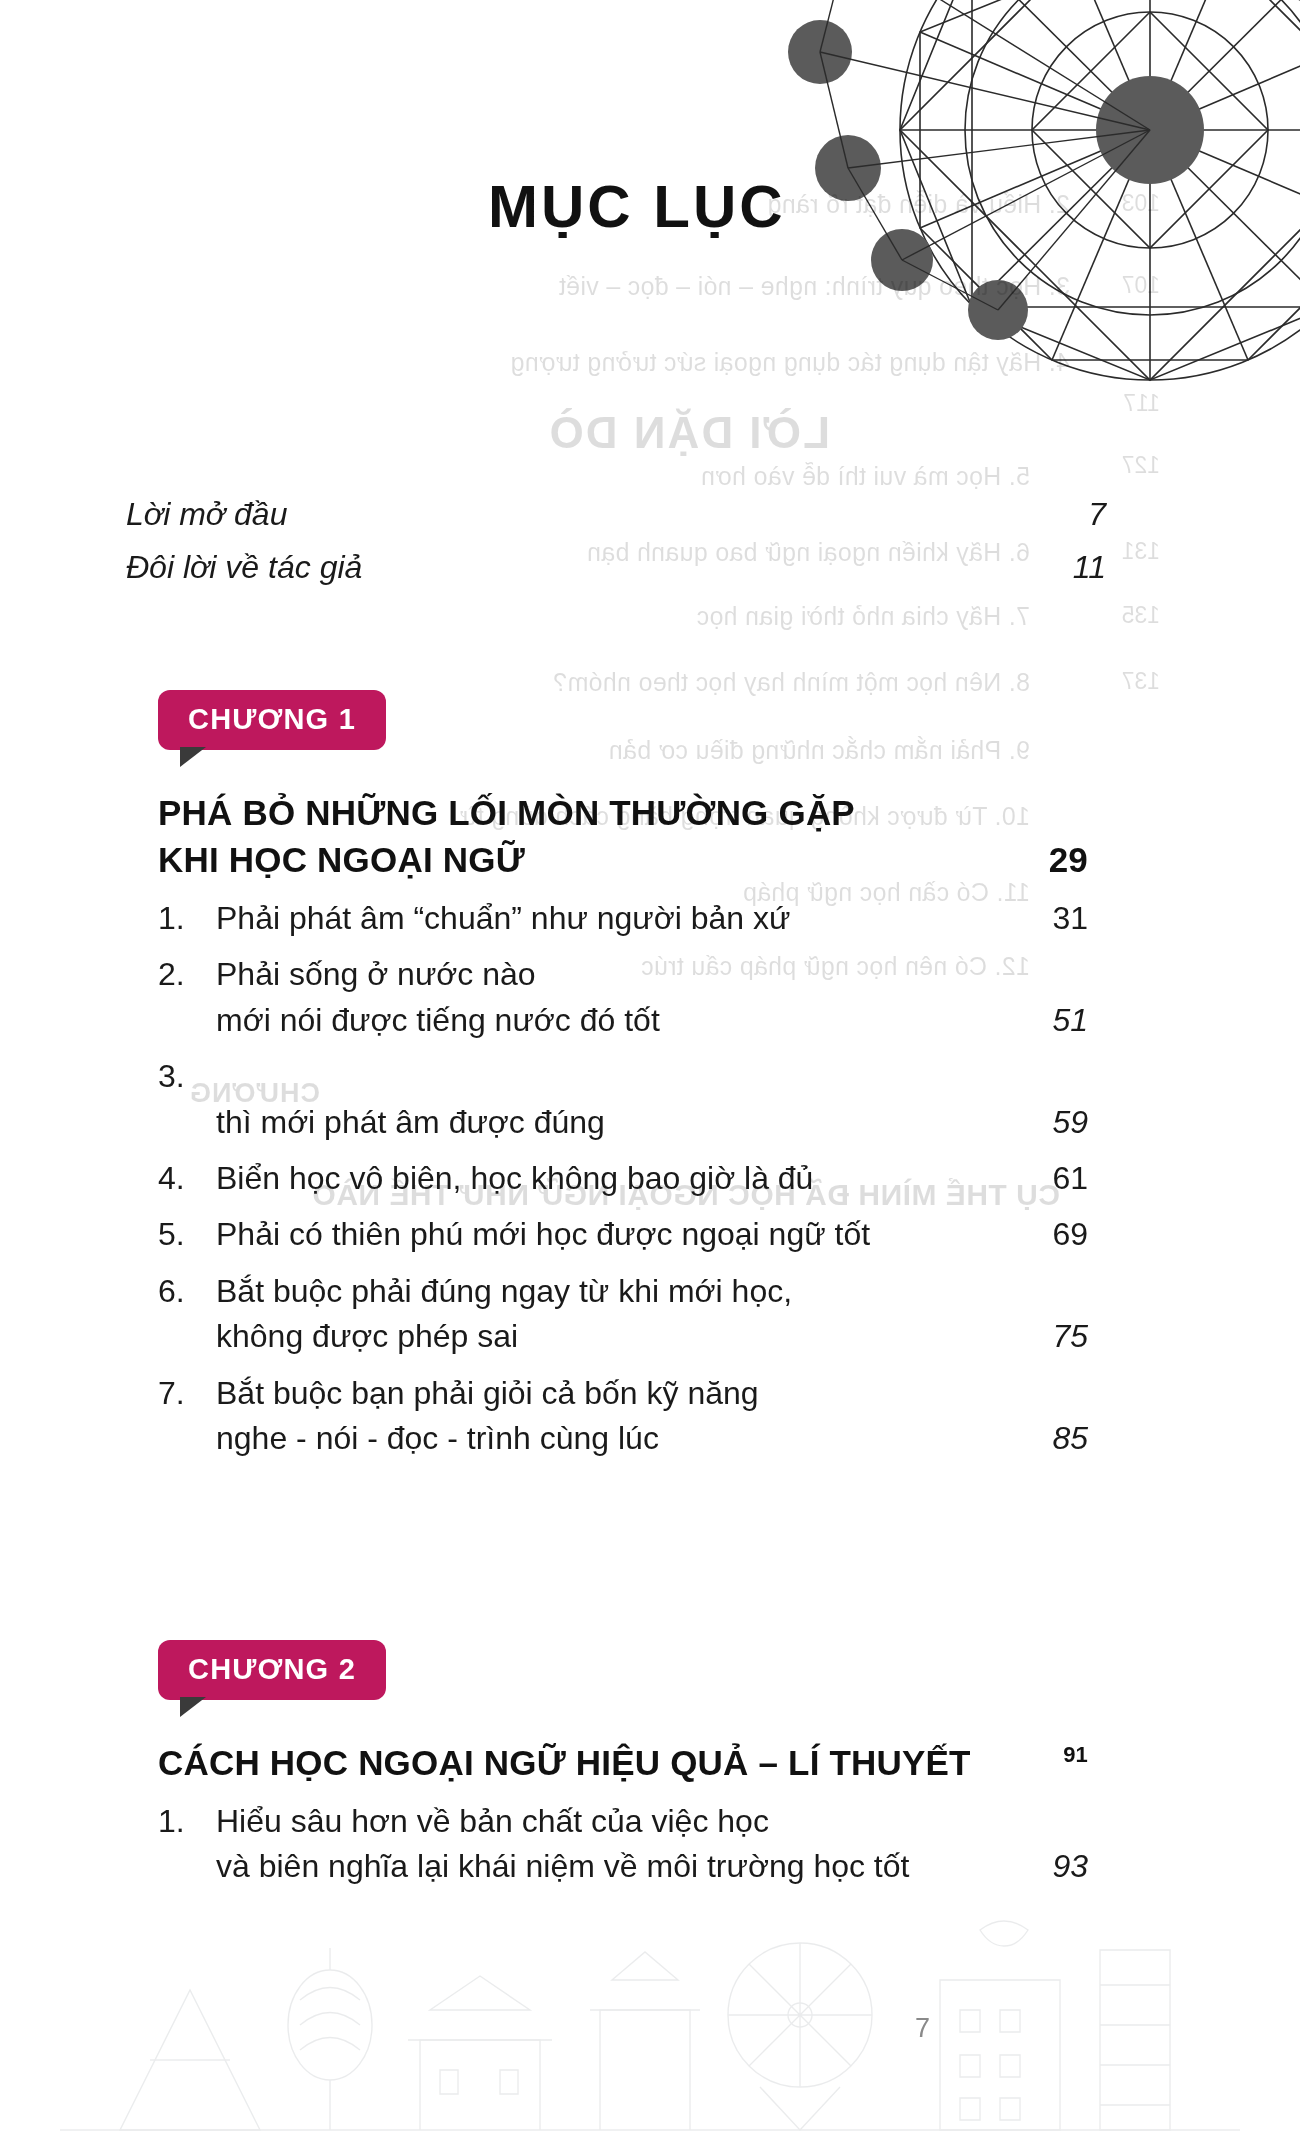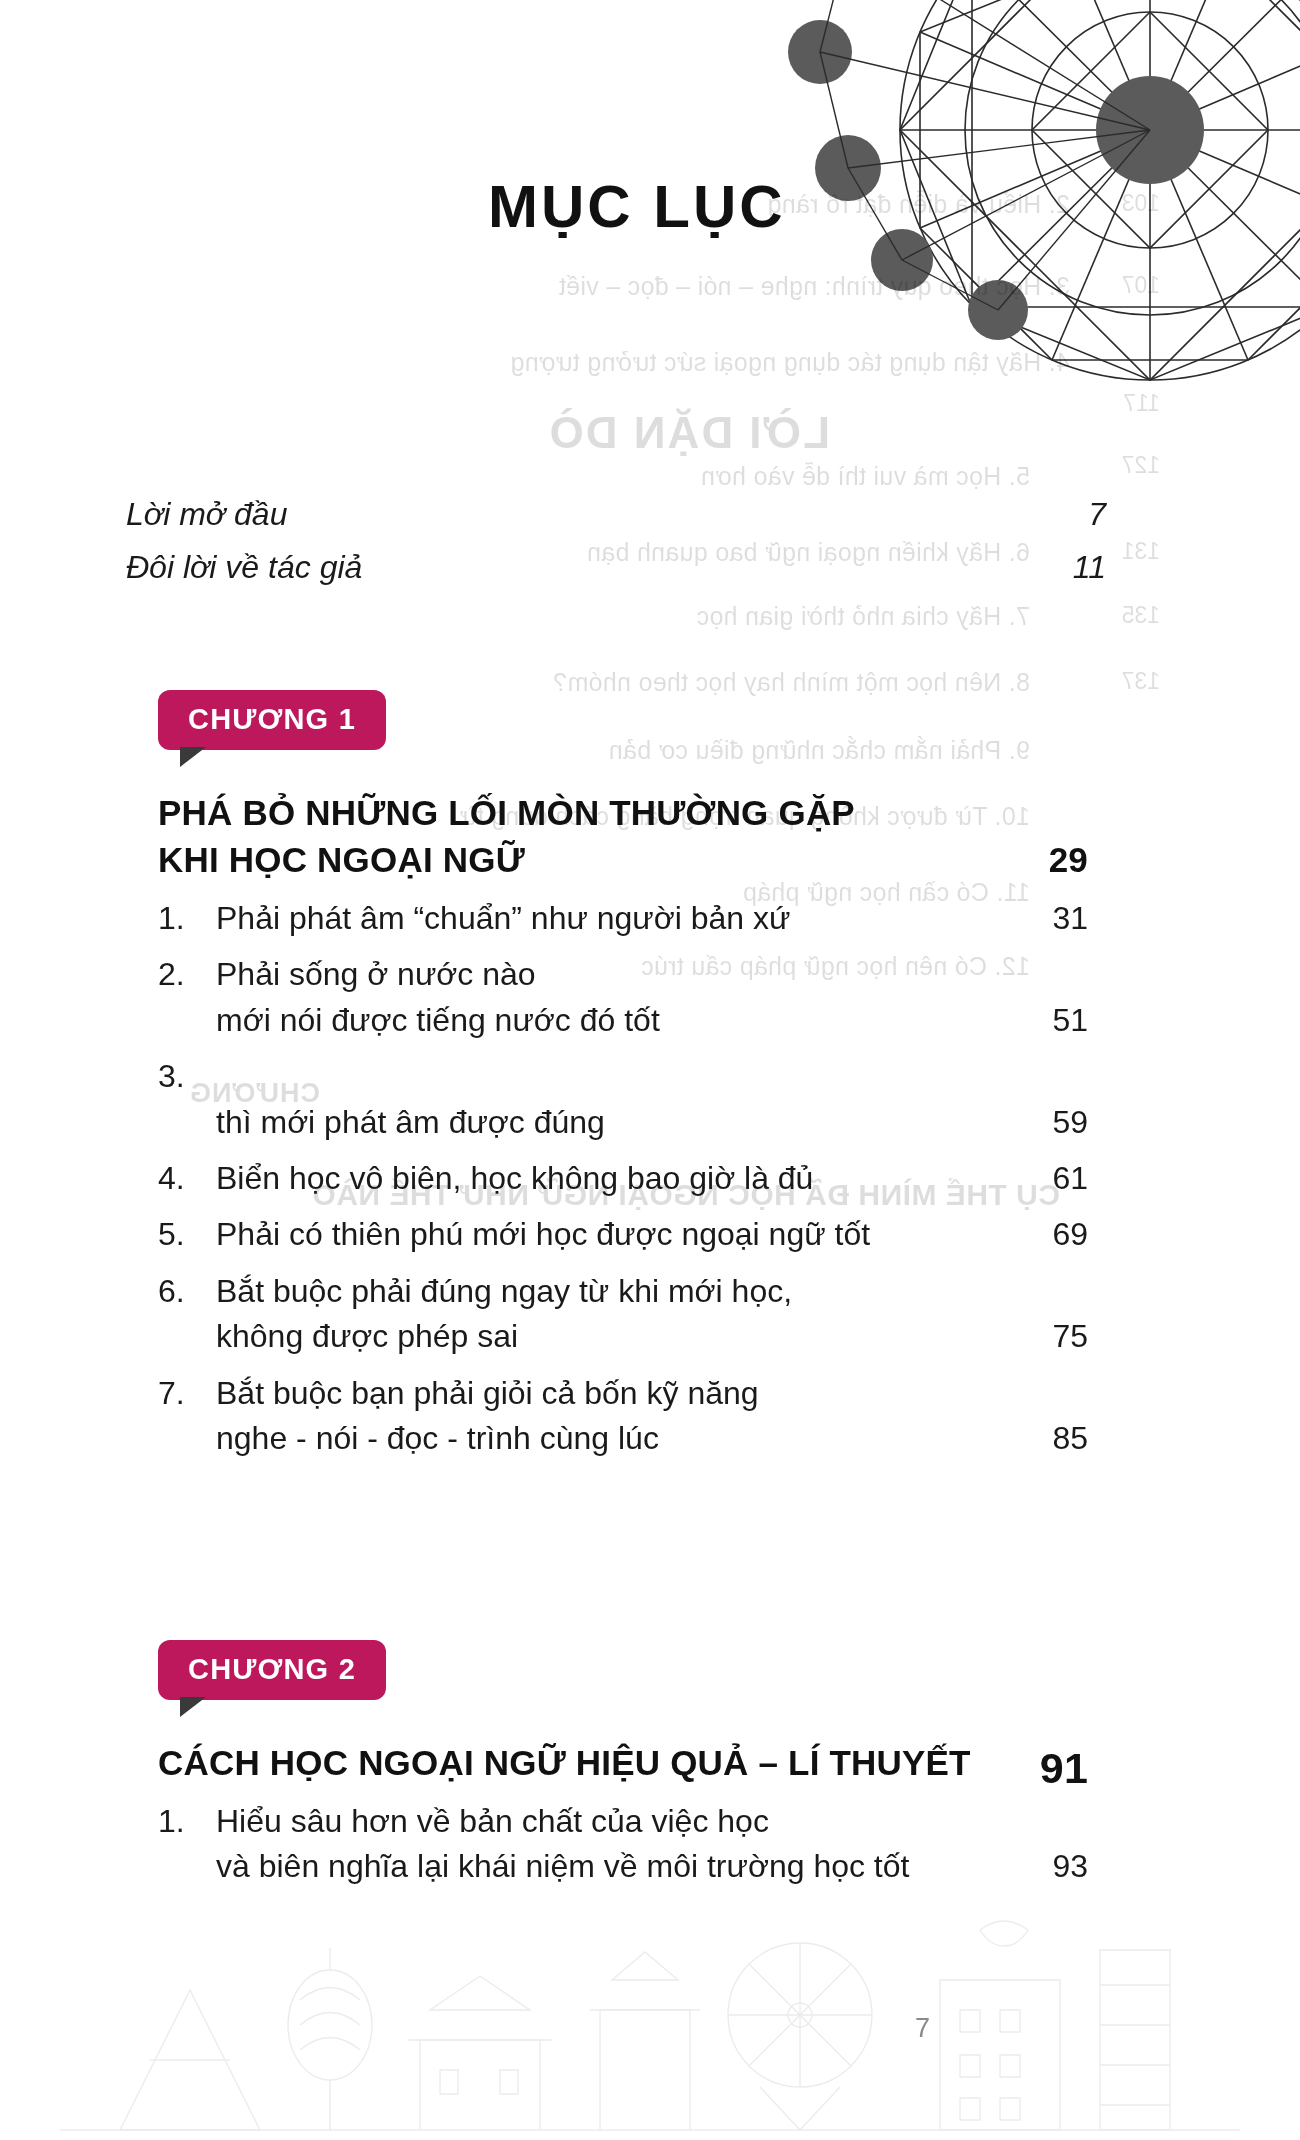--- a/index.html
+++ b/index.html
@@ -169,21 +169,21 @@
     right: 0;
     bottom: 0;
     font-weight: bold;
     font-size: 35px;
   }
   .chap-heading .pg-inline {
     position: absolute;
     right: 0;
     top: 0;
     font-weight: bold;
-    font-size: 43px;
+    font-size: 22px;
   }
 
   .entries {
     margin-top: 12px;
   }
   .entry {
     position: relative;
     display: flex;
     align-items: flex-start;
     margin-top: 11px;
@@ -201,21 +201,21 @@
     flex: 1 1 auto;
     padding-right: 70px;
   }
   .entry .pg {
     position: absolute;
     right: 0;
     bottom: 0;
     font-size: 32px;
     font-weight: normal;
   }
-  .entry.two-line .pg { bottom: 0; }
+  .entry.two-line .pg { bottom: 0; font-style: italic; }
 
   .footer-page {
     position: absolute;
     right: 122px;
     bottom: 96px;
     font-size: 27px;
     color: #8a8a8a;
   }
 </style>
 </head>

